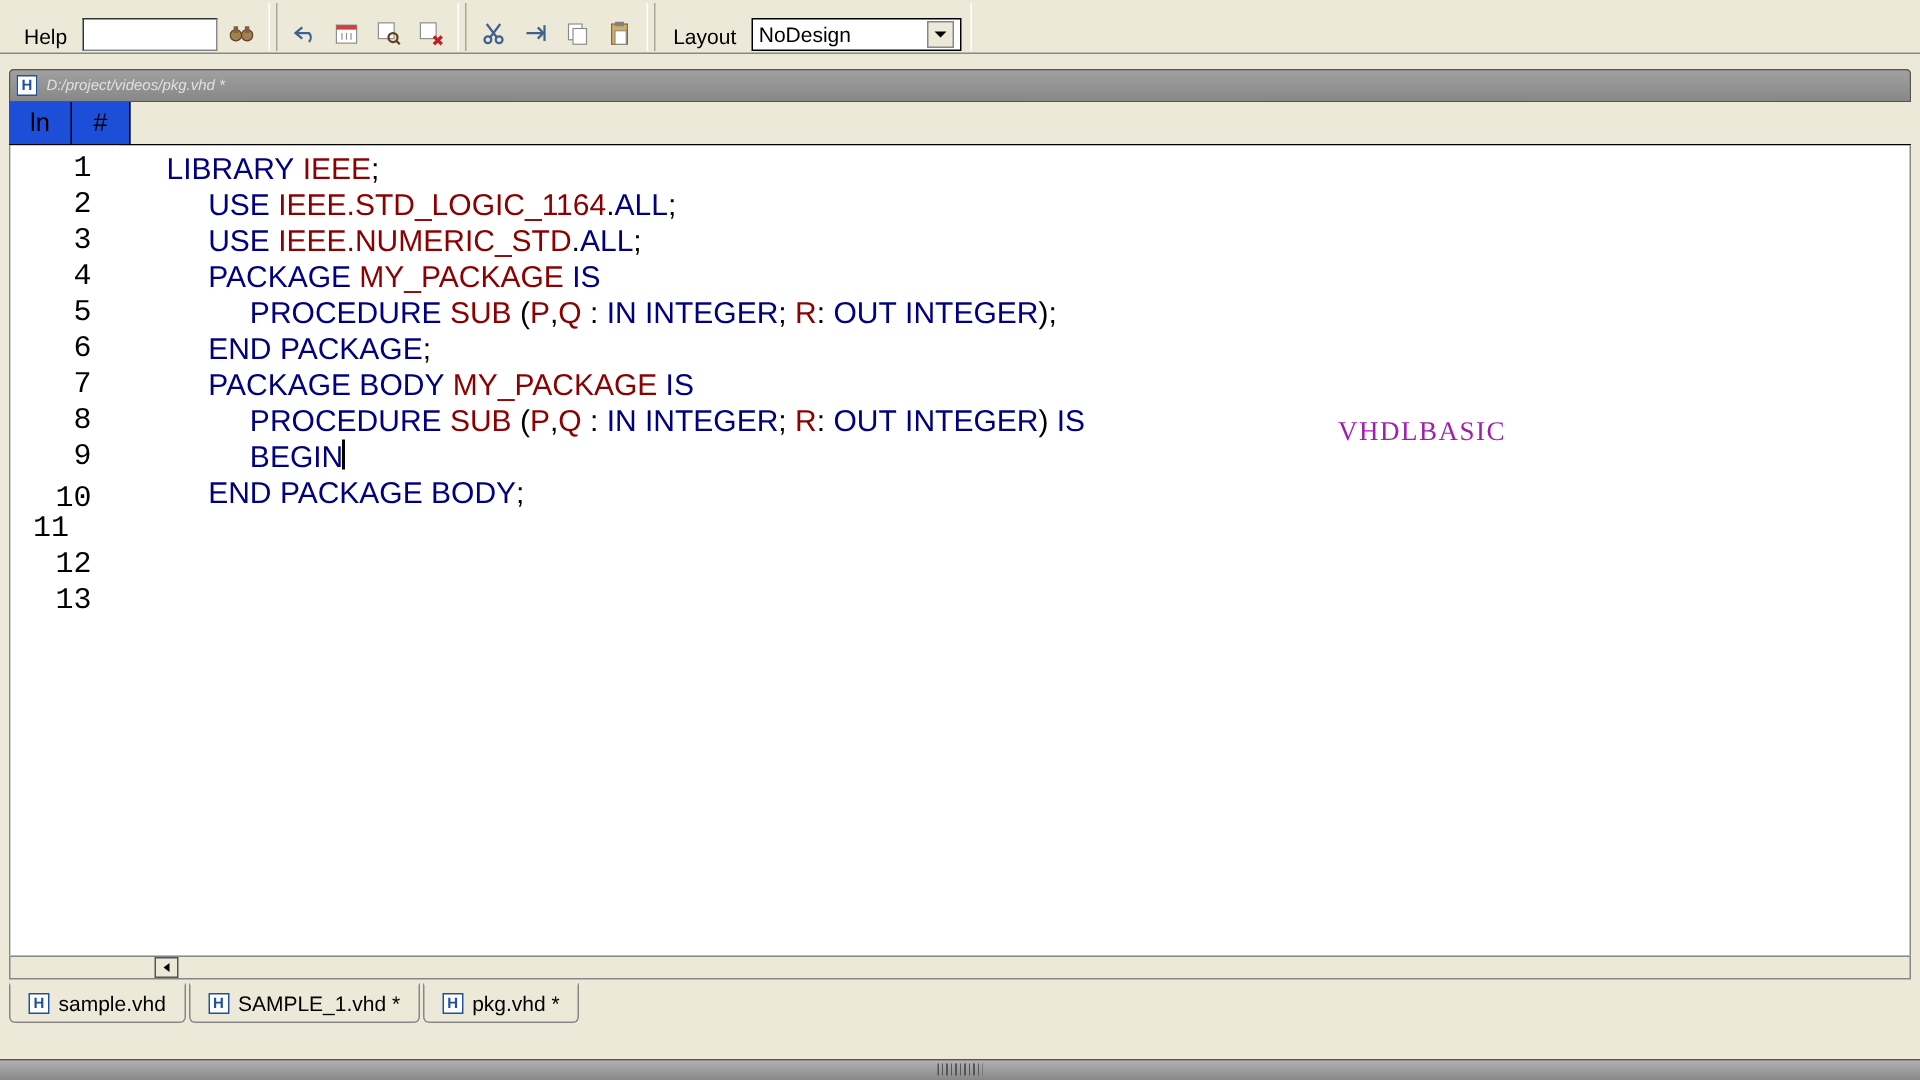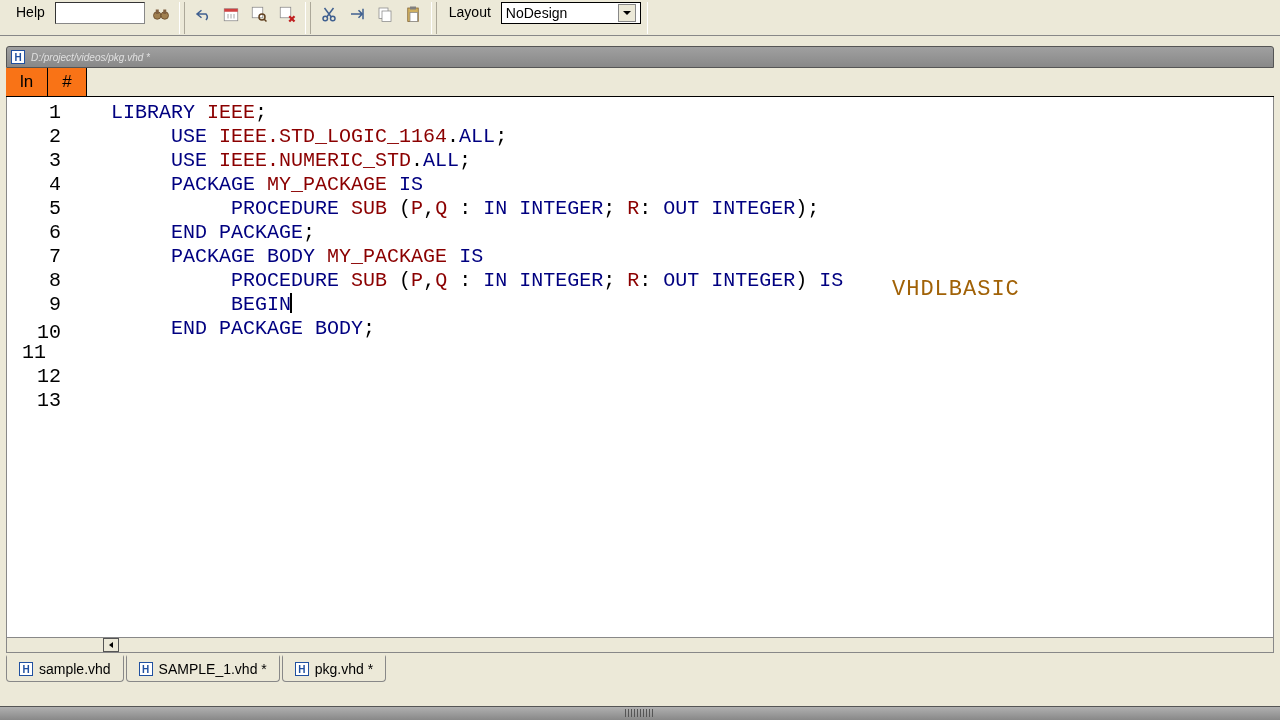--- a/index.html
+++ b/index.html
@@ -17,21 +17,21 @@
   display: flex;
   align-items: center;
   height: 36px;
   background: #ece9d8;
   border-bottom: 1px solid #888;
   padding: 2px 4px;
   gap: 4px;
 }
 .toolbar-group {
   display: flex;
-  align-items: flex-start;
+  align-items: flex-end;
   gap: 4px;
   padding: 0 6px;
   height: 32px;
   border-left: 1px solid #aca899;
   border-right: 1px solid #fff;
 }
 .toolbar-group:first-child { border-left: none; }
 .menu-label {
   font-size: 14px;
   color: #000;
@@ -112,21 +112,21 @@
 .ln-header {
   display: flex;
   background: #ece9d8;
   border-bottom: 1px solid #000;
   margin: 0 6px;
 }
 .ln-cell {
   padding: 4px 14px;
   font-size: 17px;
   border-right: 1px solid #000;
-  background: #f97316;
+  background: #1d4ed8;
 }
 
 
 .editor-wrap {
   position: relative;
   margin: 0 6px;
   background: #fff;
   border-left: 1px solid #888;
   border-right: 1px solid #888;
   height: 540px;
@@ -137,21 +137,21 @@
   left: 0; top: 0;
   width: 72px;
   height: 100%;
   background: #fff;
   border-right: 1px solid #fff;
 }
 .code-area {
   margin-left: 72px;
   padding-left: 32px;
   padding-top: 4px;
-  font-family: Liberation Mono, monospace;
+  font-family: Liberation Sans, sans-serif;
   font-size: 20px;
   line-height: 24px;
   white-space: pre;
   text-align: center;
 }
 .line-row { display: flex; }
 .line-num {
   position: absolute;
   left: 0;
   width: 60px;
@@ -169,23 +169,23 @@
   width: 2px;
   height: 20px;
   background: #000;
   vertical-align: middle;
   margin-left: -1px;
 }
 .watermark {
   position: absolute;
   top: 180px;
   left: 885px;
-  font-size: 22px;
-  color: #a16207;
-  font-family: Liberation Mono, monospace;
+  font-size: 18px;
+  color: #a21caf;
+  font-family: Liberation Serif, serif;
   letter-spacing: 1px;
 }
 
 
 .hscroll {
   margin: 0 6px;
   height: 16px;
   background: #ece9d8;
   border: 1px solid #888;
   position: relative;

